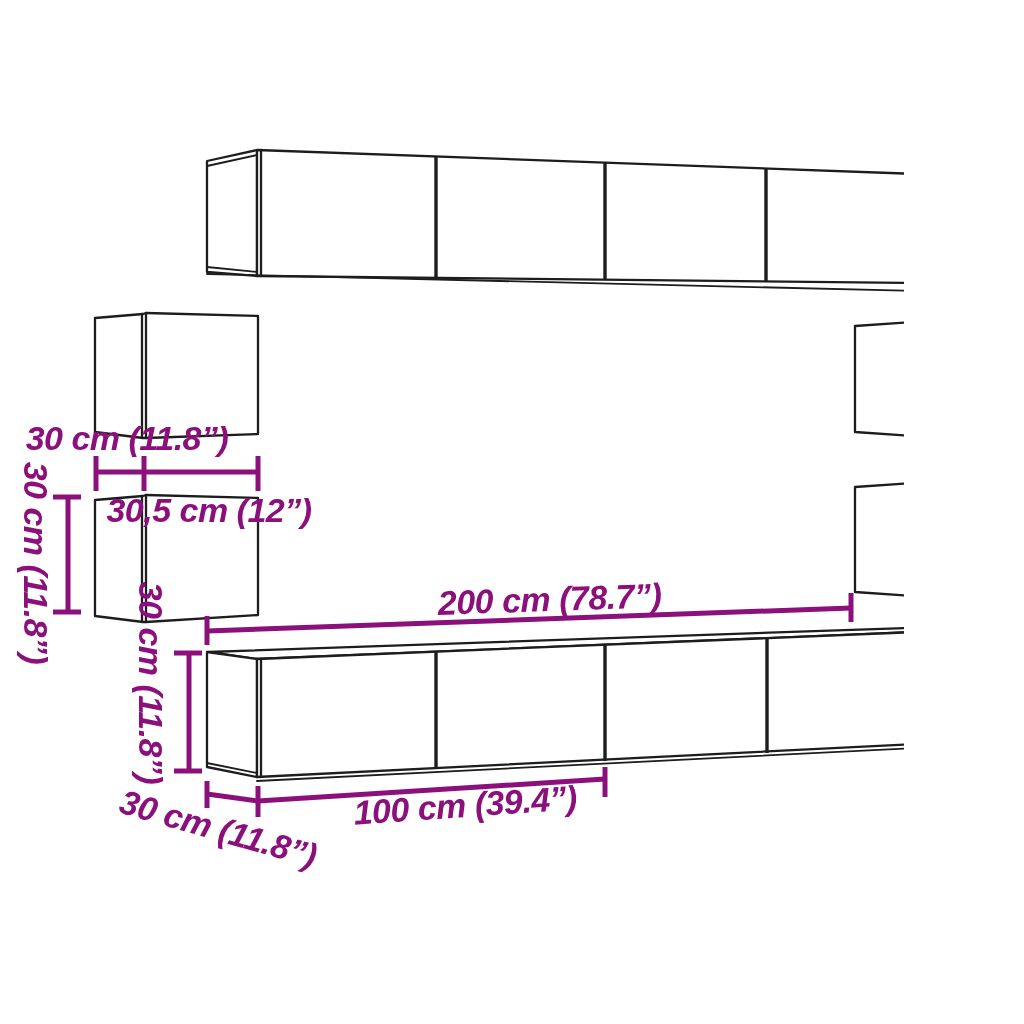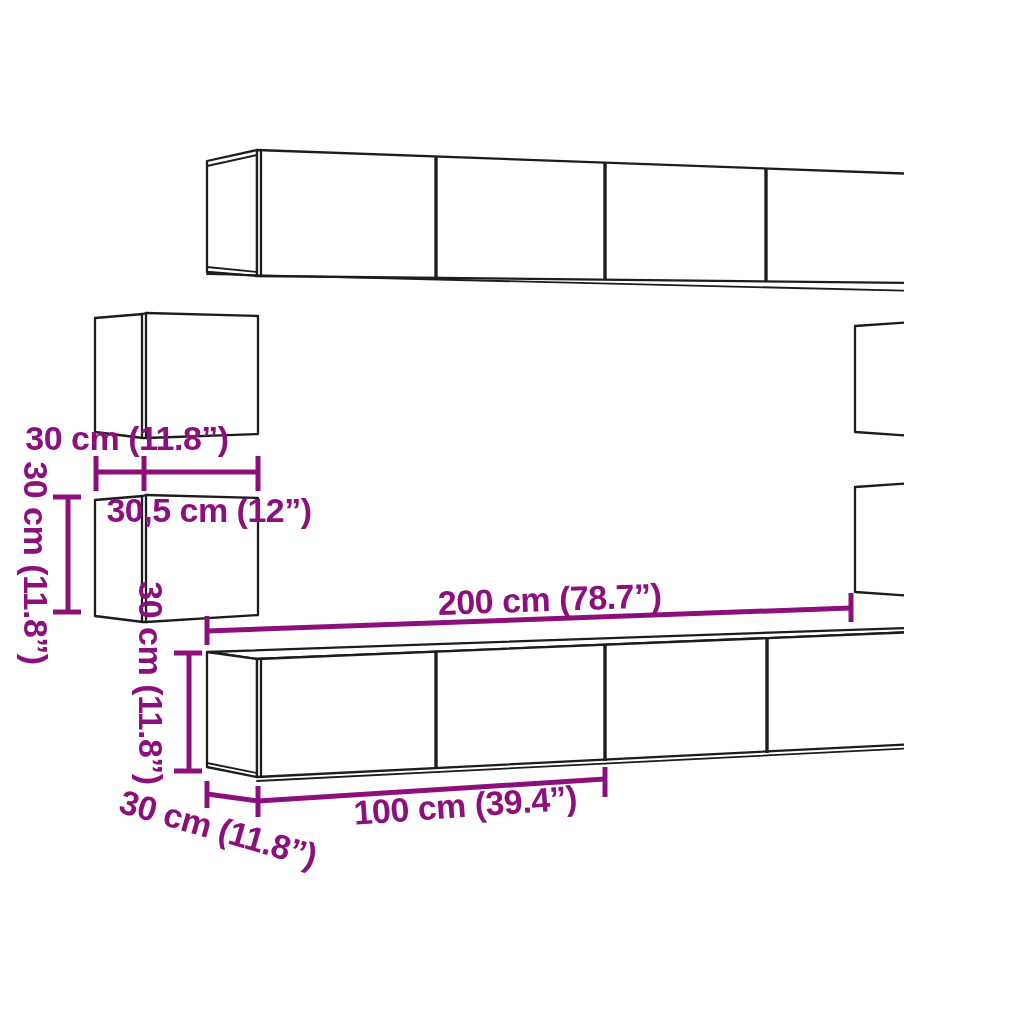--- a/index.html
+++ b/index.html
@@ -4,20 +4,21 @@
 <style>
   html, body { margin: 0; padding: 0; }
   body { background: #ffffff; }
   .stage {
     position: relative;
     width: 904px;
     height: 1024px;
     background: var(--bg, #ffffff);
     overflow: hidden;
     font-family: "Liberation Sans", sans-serif;
+    font-style: italic;
   }
   svg { display: block; }
   .face {
     fill: #ffffff;
     stroke: var(--ink, #1d1d1d);
     stroke-width: 2.3;
     stroke-linejoin: round;
   }
   .edge {
     fill: none;

